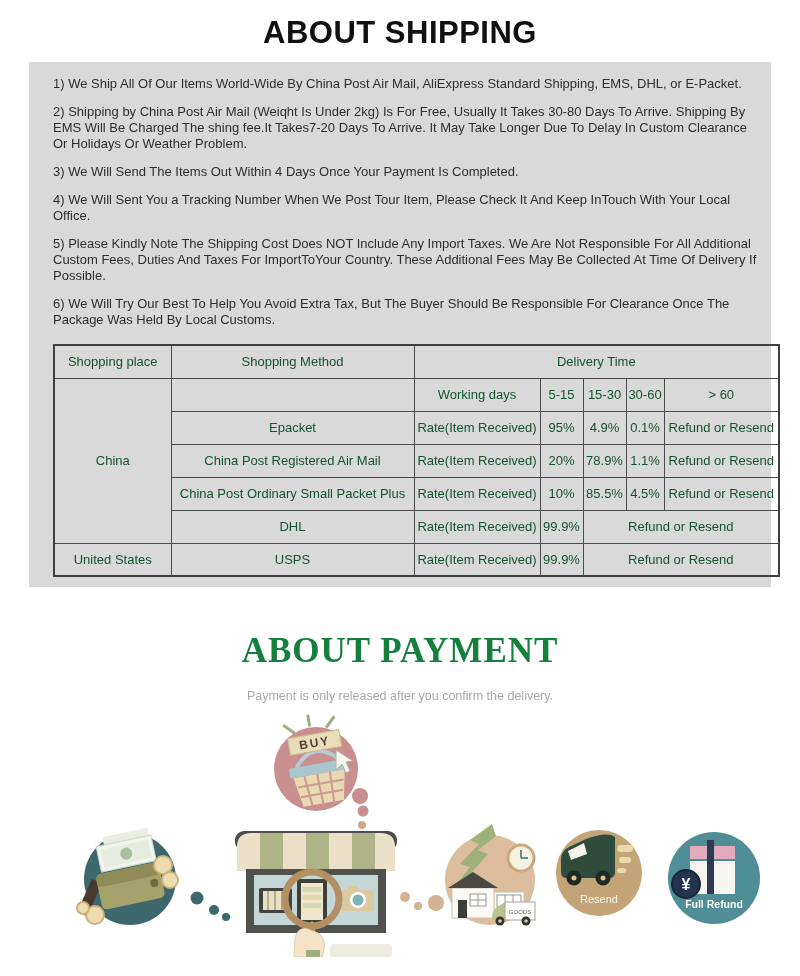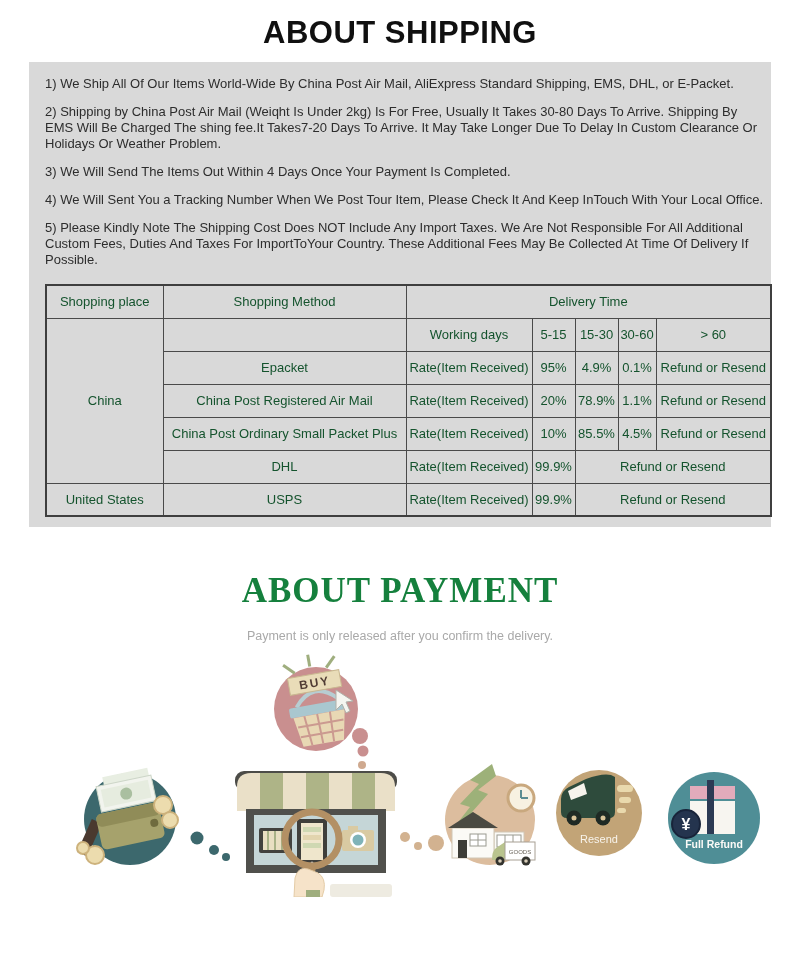--- a/index.html
+++ b/index.html
@@ -7,21 +7,21 @@
   .page {
     width: 800px; height: 976px; overflow: hidden; position: relative;
     background: #fff; font-family: "Liberation Sans", sans-serif;
   }
   .shipping-title {
     margin: 0; padding: 15px 0 11px; text-align: center;
     font-size: 31px; font-weight: bold; letter-spacing: 0.5px; color: #101010;
   }
   .shipping-panel {
     width: 742px; margin: 0 auto; background: #d9d9d9;
-    padding: 14px 7px 10px 16px;
+    padding: 14px 7px 10px 24px;
   }
   .shipping-panel p {
     margin: 0 0 12px; font-size: 13px; line-height: 16px; color: #2d2d2d;
   }
   table.ship-table {
     border-collapse: collapse; table-layout: fixed;
     width: 727px; margin: 16px auto 0; border: 2px solid #3f3f3f;
   }
   .ship-table td {
     border: 1px solid #4a4a4a; height: 33px; text-align: center;
@@ -47,20 +47,21 @@
 <div class="page">
 
   <h1 class="shipping-title">ABOUT SHIPPING</h1>
 
   <div class="shipping-panel" style="background: rgb(217, 217, 217);">
     <p>1) We Ship All Of Our Items World-Wide By China Post Air Mail, AliExpress Standard Shipping, EMS, DHL, or E-Packet.</p>
     <p>2) Shipping by China Post Air Mail (Weiqht Is Under 2kg) Is For Free, Usually It Takes 30-80 Days To Arrive. Shipping By EMS Will Be Charged The shing fee.It Takes7-20 Days To Arrive. It May Take Longer Due To Delay In Custom Clearance Or Holidays Or Weather Problem.</p>
     <p>3) We Will Send The Items Out Within 4 Days Once Your Payment Is Completed.</p>
     <p>4) We Will Sent You a Tracking Number When We Post Tour Item, Please Check It And Keep InTouch With Your Local Office.</p>
     <p>5) Please Kindly Note The Shipping Cost Does NOT Include Any Import Taxes. We Are Not Responsible For All Additional Custom Fees, Duties And Taxes For ImportToYour Country. These Additional Fees May Be Collected At Time Of Delivery If Possible.</p>
+    <p>6) We Will Try Our Best To Help You Avoid Extra Tax, But The Buyer Should Be Responsible For Clearance Once The Package Was Held By Local Customs.</p>
 
     <table class="ship-table">
       <colgroup>
         <col style="width:117px">
           <col style="width:243px">
           <col style="width:126px">
         <col style="width:43px">
           <col style="width:43px">
           <col style="width:38px">
           <col style="width:115px">

